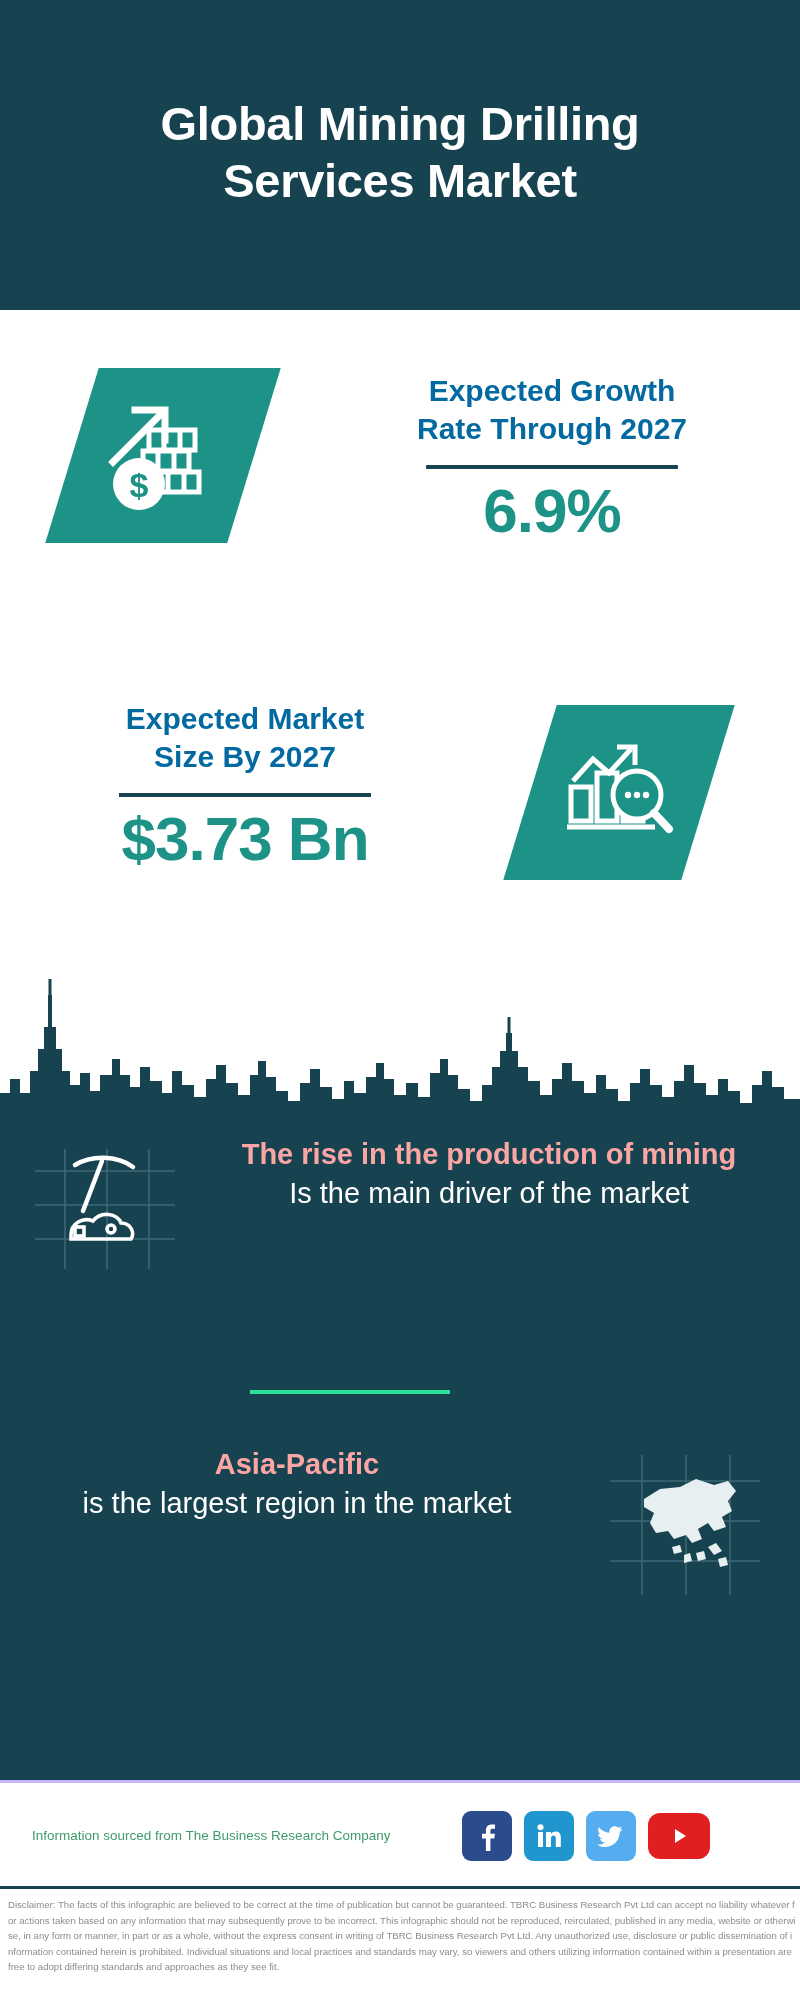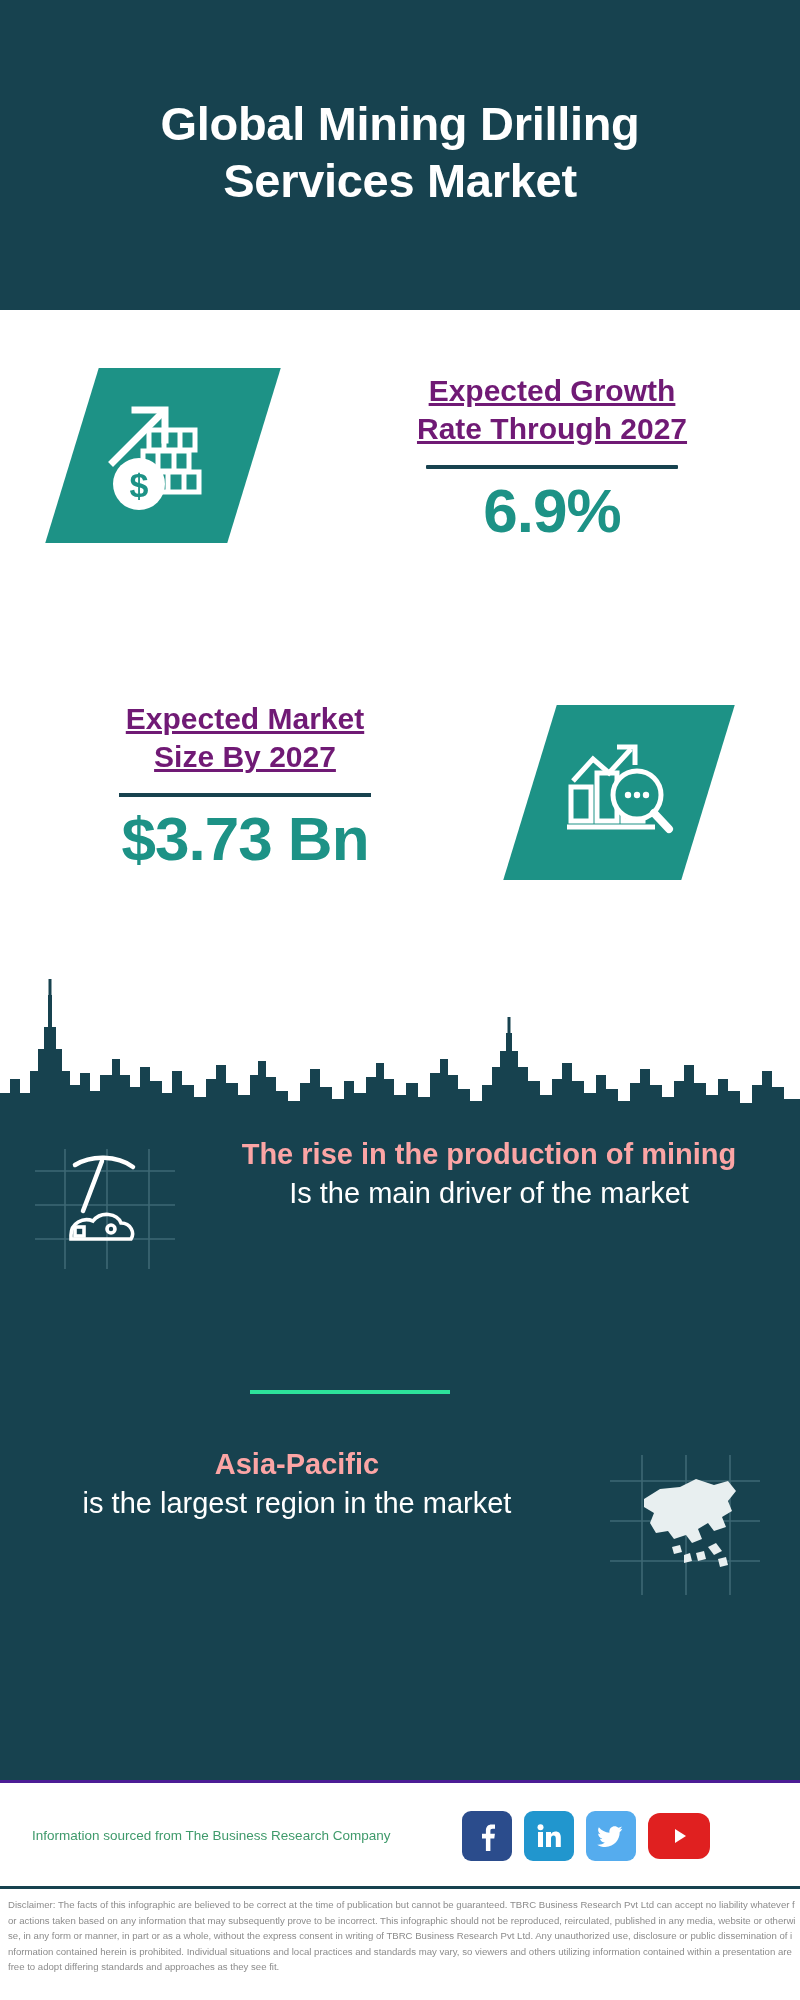--- a/index.html
+++ b/index.html
@@ -38,21 +38,21 @@
     transform:skewX(17deg);
     display:flex;align-items:center;justify-content:center;
   }
   .icon1-box{left:72px;top:58px;width:182px;height:175px;}
   .icon2-box{left:530px;top:35px;width:178px;height:175px;}
 
   .stat1-text{
     position:absolute;left:352px;top:62px;width:400px;text-align:center;
   }
   .stat-label{
-    color:#701a75;font-size:30px;font-weight:bold;line-height:1.28;text-decoration:underline;
+    color:#0369a1;font-size:30px;font-weight:bold;line-height:1.28;
   }
   .rule{
     height:4px;background:#17424F;margin:16px auto 8px auto;width:252px;border-radius:1px;
   }
   .stat-value{
     color:#1D9286;font-size:62px;font-weight:bold;line-height:1.1;letter-spacing:-1px;
   }
 
   
   .stat2{
@@ -98,21 +98,21 @@
     flex:1;padding-left:24px;text-align:center;
   }
   .map-icon{
     width:230px;flex:0 0 230px;display:flex;align-items:center;justify-content:center;
     padding-top:10px;
   }
 
   
   .footer{
     position:absolute;left:0;top:1780px;width:800px;height:106px;background:#ffffff;
-    border-top:3px solid #4c1d95;
+    border-top:3px solid #c4b5fd;
     display:flex;align-items:center;
   }
   .source{
     margin-left:32px;width:430px;color:#3F9A6B;font-size:13.5px;line-height:1.75;
   }
   .socials{display:flex;gap:12px;align-items:center;}
   .sbtn{
     width:50px;height:50px;border-radius:9px;display:flex;align-items:center;justify-content:center;
   }
   .sbtn svg{display:block;}

